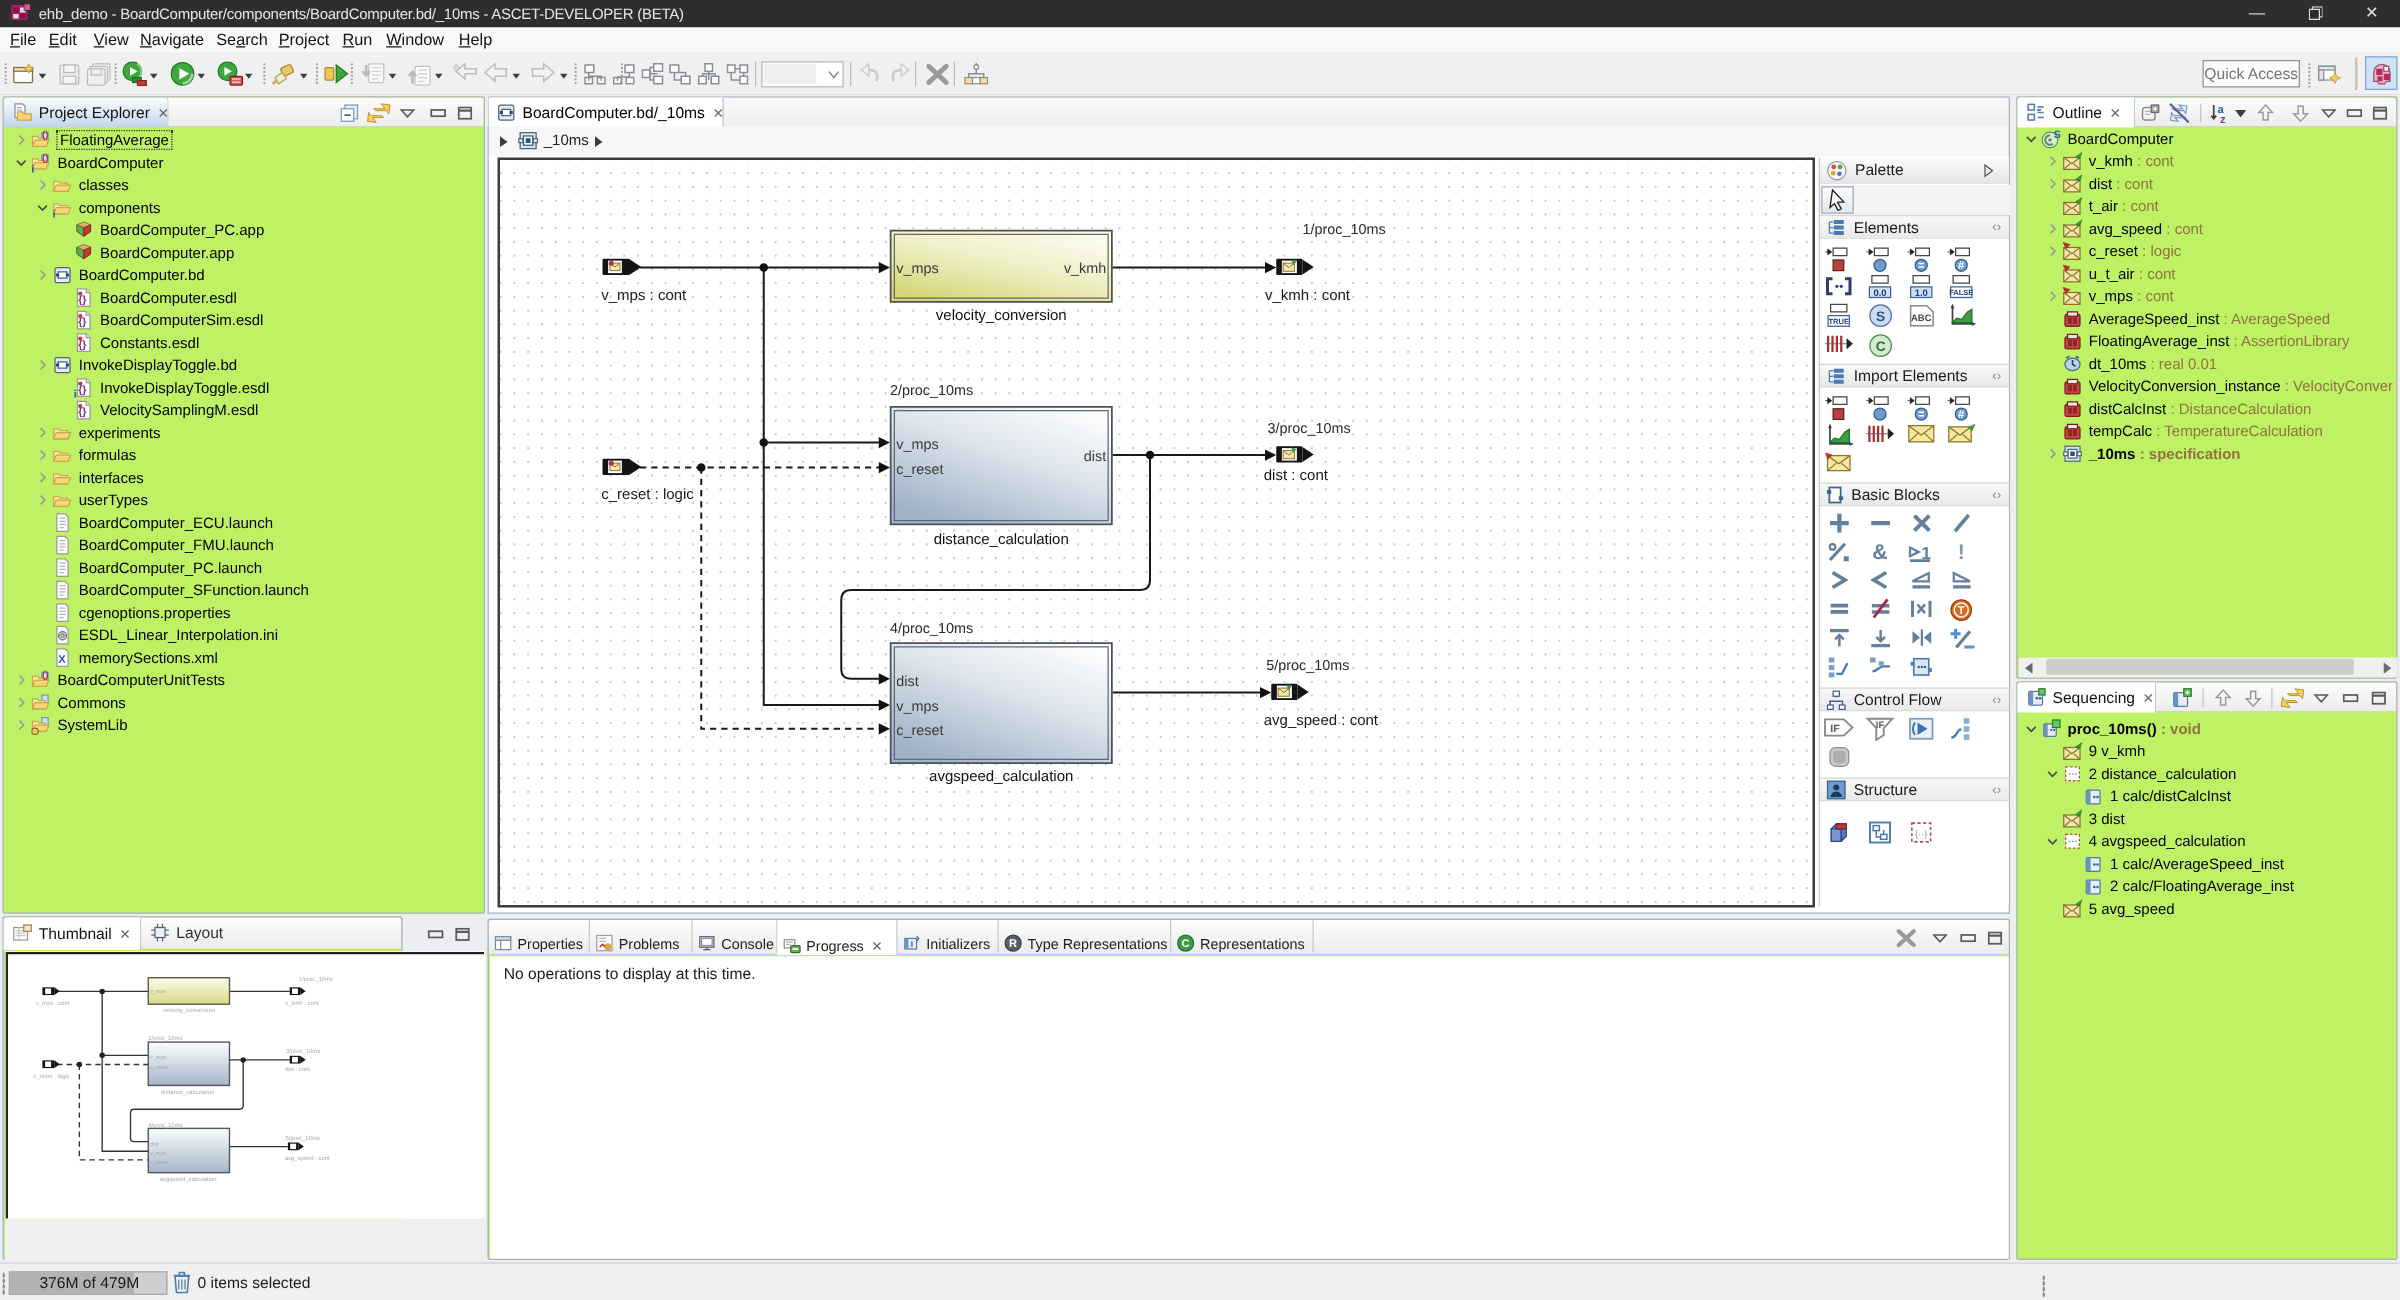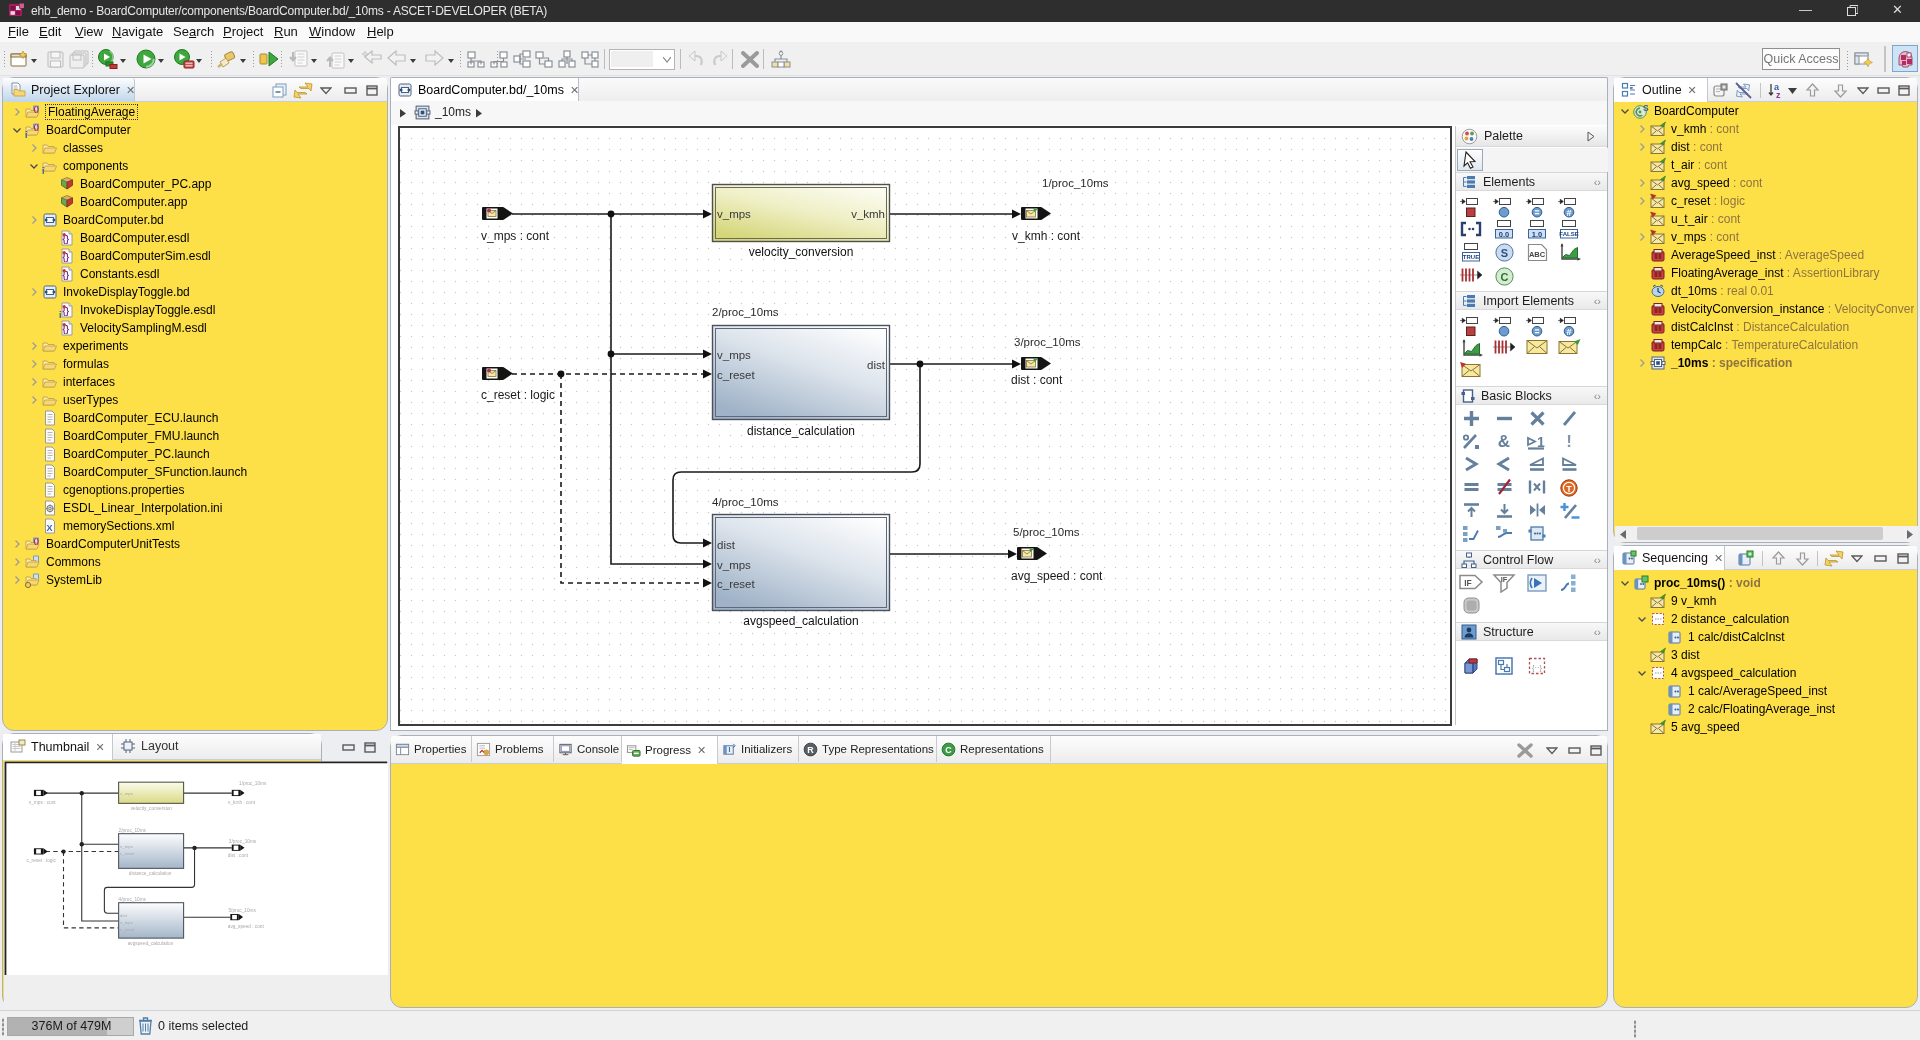--- a/index.html
+++ b/index.html
@@ -6,21 +6,21 @@
 html,body{width:1920px;height:1040px;overflow:hidden;font-family:"Liberation Sans",sans-serif;background:#eceef1}
 .abs{position:absolute}
 #titlebar{left:0;top:0;width:1920px;height:22px;background:#2e2e2e;color:#e6e6e6;font-size:12px}
 #titlebar .ttl{position:absolute;left:31px;top:4px;white-space:nowrap;letter-spacing:-0.2px}
 #menubar{left:0;top:22px;width:1920px;height:20px;background:#f9f9f9;font-size:13px;color:#111}
 #menubar span{position:absolute;top:2px}
 #menubar u{text-decoration:underline}
 #toolbar{left:0;top:42px;width:1920px;height:34px;background:#f0f0f0;border-bottom:1px solid #e2e2e2}
 .tsep{position:absolute;top:8px;width:3px;height:18px;background-image:radial-gradient(#9a9a9a 0.7px,transparent 1px);background-size:3px 3px}
 .dd{position:absolute;top:17px;width:0;height:0;border-left:3.5px solid transparent;border-right:3.5px solid transparent;border-top:4px solid #3c3c3c}
-.panel{position:absolute;background:#fde047;border:1px solid #a9b0ba;border-radius:12px}
+.panel{position:absolute;background:#bef264;border:1px solid #a9b0ba;border-radius:2px}
 .phdr{position:absolute;left:0;top:0;right:0;height:24px;background:linear-gradient(#fdfdfd,#ececec);border-bottom:1px solid #c9ced6;border-radius:2px 2px 0 0}
 .vtab{position:absolute;left:0;top:0;height:24px;background:#fff;border-right:1px solid #c2c8d0;display:flex;align-items:center;padding:0 7px;font-size:12.5px;color:#111;white-space:nowrap;border-radius:2px 0 0 0}
 .vtab2{position:absolute;top:0;height:24px;display:flex;align-items:center;padding:0 7px;font-size:12.5px;color:#333;white-space:nowrap}
 .hico{position:absolute;top:4px}
 .xx{margin-left:6px;color:#6d6d6d;font-size:11px;letter-spacing:-1px}
 .tree{position:absolute;font-size:12px;color:#000}
 .trow{height:18px;display:flex;align-items:center;white-space:nowrap}
 .trow svg,.btab svg,.vtab svg,.vtab2 svg{flex:0 0 auto}
 .ex{width:16px;height:16px;margin-right:0;flex:0 0 auto}
 .ti{width:16px;height:16px;margin-right:5px;flex:0 0 auto}
@@ -34,21 +34,21 @@
 #edtab1{position:absolute;left:0;top:0;width:188px;height:24px;background:#fff;border-right:1px solid #b9bfc8;display:flex;align-items:center;padding:0 6px;font-size:12.5px}
 #crumb{left:390px;top:101px;width:1218px;height:24px;background:#f7f7f7;border-left:1px solid #a9b0ba;border-right:1px solid #a9b0ba;font-size:12px;color:#222}
 #edbody{left:390px;top:125px;width:1218px;height:606px;background:#fff;border:1px solid #a9b0ba;border-top:none}
 #canvas{position:absolute;left:7px;top:1px;width:1054px;height:600px;border:2px solid #3c3c3c;background-color:#fff;background-image:radial-gradient(#c9c9c9 0.7px,transparent 1.05px);background-size:11px 11px;background-position:6px 5px}
 #palette{position:absolute;left:1064px;top:1px;width:152px;height:599px;background:#fff;border-left:1px solid #c6c6c6;font-size:12.5px}
 .psec{position:absolute;left:0;right:0;height:19px;background:linear-gradient(#f8f8f8,#e9e9e9);border-top:1px solid #d6d6d6;border-bottom:1px solid #d9d9d9;display:flex;align-items:center;padding-left:5px;color:#1c1c1c}
 .psec svg{margin-right:6px}
 .pcol{color:#8a8a8a;position:absolute;right:6px;font-size:11px}
 .picon{position:absolute;width:28px;height:20px;text-align:center}
 
-.btab{position:absolute;top:0;height:26px;display:flex;align-items:center;padding:0 4px;font-size:11.5px;color:#222;border-right:1px solid #c6cbd2;white-space:nowrap;overflow:hidden}
+.btab{position:absolute;top:0;height:26px;display:flex;align-items:flex-end;padding:0 4px;font-size:11.5px;color:#222;border-right:1px solid #c6cbd2;white-space:nowrap;overflow:hidden}
 .btab .ti{width:15px;height:15px;margin-right:4px}
 .wbtn{position:absolute;top:0;width:45px;height:22px;color:#dcdcdc;text-align:center;font-size:13px;line-height:20px}
 .blk-lbl{font-size:12px;fill:#101010}
 .port-lbl{font-size:12px;fill:#1a1a1a}
 .seq-lbl{font-size:11.5px;fill:#2a2a2a}
 .in-lbl{font-size:11.5px;fill:#383838}
 </style>
 </head>
 <body>
 
@@ -1085,20 +1085,23 @@
   <svg class="hico" style="left:1155px;top:11px" width="12" height="8">
       <path d="M1 1l5 5.5L11 1z" fill="none" stroke="#5a5a5a" stroke-width="1.3"></path>
     </svg>
   <svg class="hico" style="left:1177px;top:11px" width="13" height="7">
       <rect x="1" y="1" width="11" height="5" fill="none" stroke="#5a5a5a" stroke-width="1.4"></rect>
     </svg>
   <svg class="hico" style="left:1199px;top:9px" width="12" height="11">
       <rect x="1" y="1" width="10" height="9" fill="none" stroke="#5a5a5a" stroke-width="1.4"></rect>
       <path d="M1 3.5h10" stroke="#5a5a5a" stroke-width="1.8"></path>
     </svg>
+  <div class="abs" style="left:1px;top:29px;width:1215px;height:242px;background:#fff;font-size:12.5px;color:#1a1a1a">
+    <span class="abs" style="left:11px;top:7px">No operations to display at this time.</span>
+  </div>
 </div>
 
 <div class="panel" style="left:1613px;top:77px;width:305px;height:466px">
   <div class="phdr"></div>
   <div class="vtab" style="width:94px">
     <svg class="ti" viewBox="0 0 16 16">
         <g fill="#fff" stroke="#4a7ab0" stroke-width="1.2">
           <rect x="1.5" y="1.5" width="5" height="4.5"></rect>
           <rect x="1.5" y="9.5" width="5" height="4.5"></rect>
         </g>

